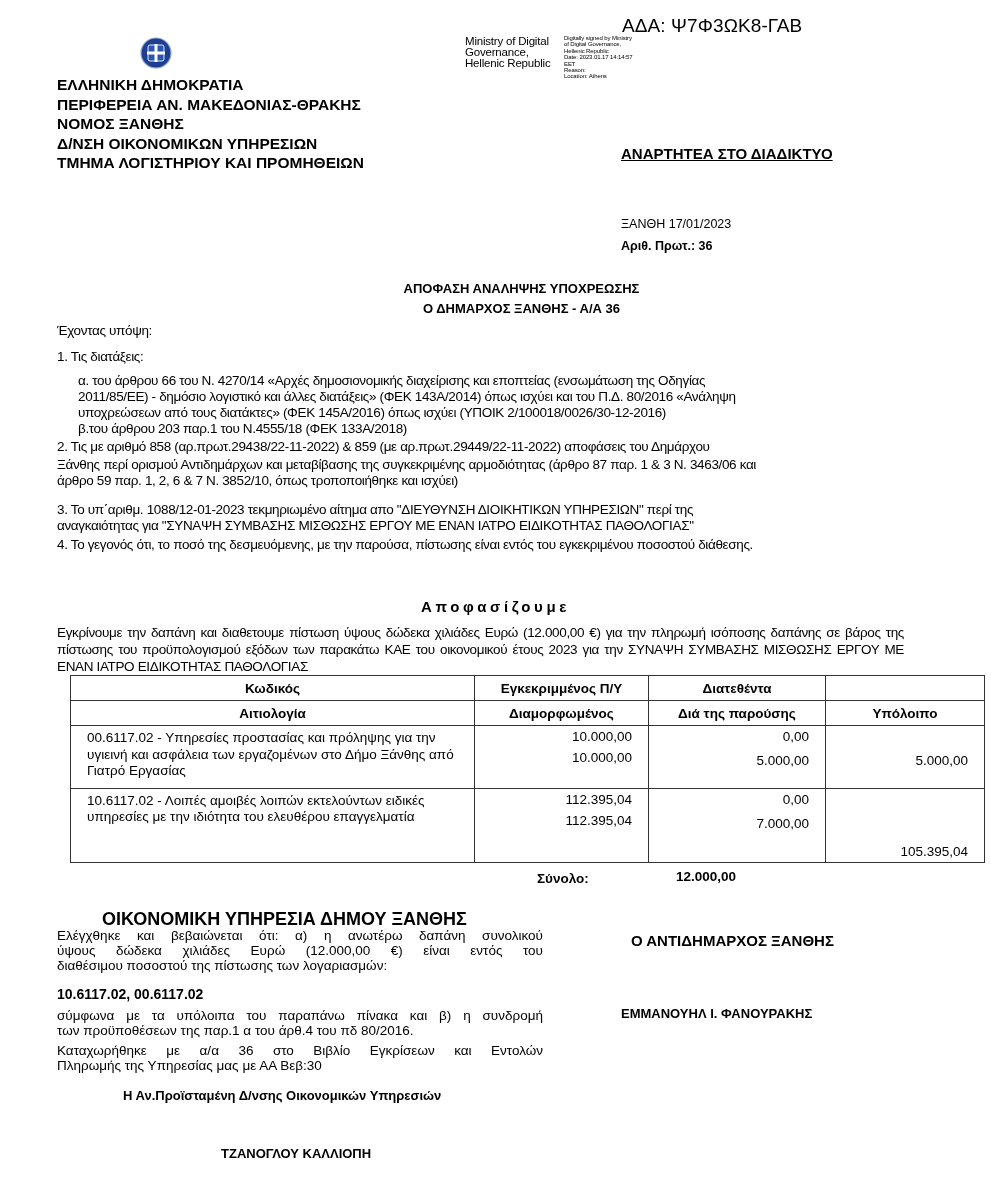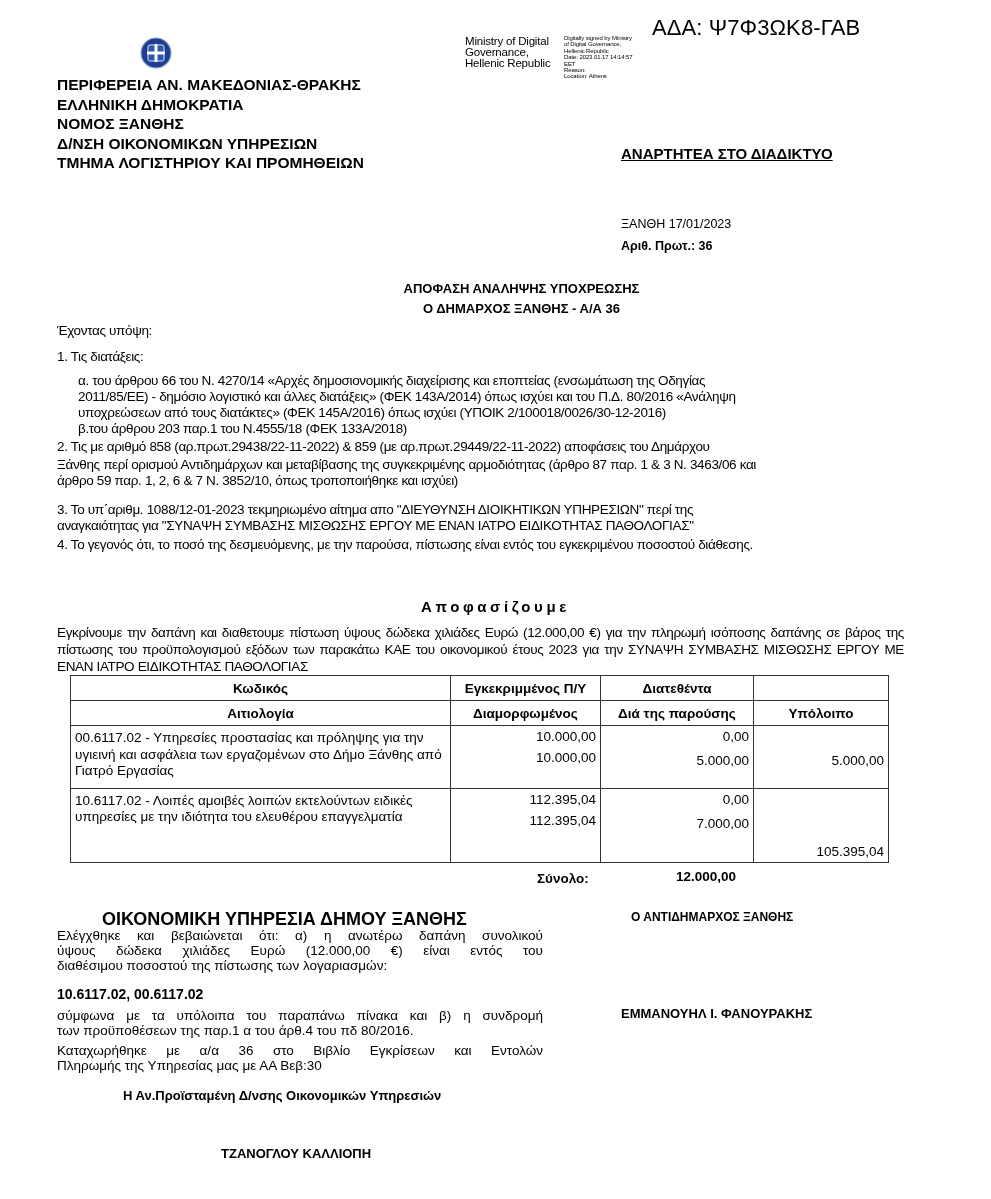--- a/index.html
+++ b/index.html
@@ -6,68 +6,68 @@
   body { width:991px; height:1199px; position:relative; overflow:hidden; color:#000;
          font-family:"Liberation Sans", sans-serif; }
   .abs { position:absolute; }
   .narrow { font-family:"Liberation Sans", sans-serif; font-size:13.5px; letter-spacing:-0.35px; line-height:17px; }
 
   
   .emblem { left:140px; top:37px; width:32px; height:32px; }
   .org { left:57px; top:75px; font-size:15.5px; font-weight:bold; line-height:19.6px; }
   .ministry { left:465px; top:36px; font-size:11.5px; line-height:11px; letter-spacing:-0.2px; }
   .signinfo { left:564px; top:35px; font-size:6px; line-height:6.4px; letter-spacing:-0.1px; }
-  .ada { left:652px; top:15px; font-size:22px; letter-spacing:0.1px; }
+  .ada { left:622px; top:15px; font-size:19px; letter-spacing:0.1px; }
   .publish { left:621px; top:145px; font-size:15px; font-weight:bold; text-decoration:underline; }
   .dateline { left:621px; top:217px; font-size:12.5px; }
   .protocol { left:621px; top:239px; font-size:12.5px; font-weight:bold; }
 
   .title { left:0; width:1043px; text-align:center; font-size:13px; font-weight:bold; }
 
   .considering { left:57px; top:322px; }
   .item { left:57px; }
   .sub { left:78px; }
 
   .decide { left:0; width:991px; top:598px; text-align:center; font-size:15px; font-weight:bold; letter-spacing:3.6px; }
   .decree { left:57px; top:624px; width:847px; text-align:justify; text-align-last:left; }
 
   
   table.budget { position:absolute; left:70px; top:675px; border-collapse:collapse; font-size:13.5px; }
-  table.budget td { border:1.5px solid #333; padding:0 4px; vertical-align:top; }
+  table.budget td { border:1.5px solid #333; padding:0 16px; vertical-align:top; }
   table.budget .hd { text-align:center; font-weight:bold; height:24px; vertical-align:middle; }
   table.budget .desc { line-height:16.5px; padding-top:4px; padding-bottom:8px; }
   table.budget .num { text-align:right; line-height:21px; padding-top:0; }
   .total-label { left:537px; top:871px; font-size:13.5px; font-weight:bold; }
   .total-value { left:676px; top:869px; font-size:13.5px; font-weight:bold; }
 
   .fin-title { left:57px; width:455px; top:909px; text-align:center; font-size:18px; font-weight:bold; }
   .fin-text { left:57px; width:486px; font-size:13.5px; line-height:15px; text-align:justify; text-align-last:justify; }
   .fin-text.last { text-align-last:left; }
   .codes { left:57px; top:986px; font-size:14px; font-weight:bold; }
   .head-fin { left:123px; top:1088px; font-size:13px; font-weight:bold; }
   .sign-fin { left:221px; top:1146px; font-size:13px; font-weight:bold; }
-  .deputy-title { left:631px; top:910px; font-size:12px; font-weight:bold; }
+  .deputy-title { left:631px; top:932px; font-size:15px; font-weight:bold; }
   .deputy-name { left:621px; top:1006px; font-size:13px; font-weight:bold; }
 </style>
 </head>
 <body>
 
 <div class="abs emblem">
   <svg width="32" height="32" viewBox="0 0 32 32">
     <circle cx="16" cy="16" r="15" fill="#1e3f8f"></circle>
     <circle cx="16" cy="16" r="15" fill="none" stroke="#8fa4cf" stroke-width="1.2"></circle>
     <rect x="8" y="8" width="16" height="16" rx="2" fill="#2a55b0" stroke="#dfe6f5" stroke-width="1"></rect>
     <rect x="14.5" y="7" width="3" height="18" fill="#ffffff"></rect>
     <rect x="7" y="14.5" width="18" height="3" fill="#ffffff"></rect>
   </svg>
 </div>
 
 <div class="abs org">
+  <div>ΕΛΛΗΝΙΚΗ ΔΗΜΟΚΡΑΤΙΑ</div>
   <div>ΠΕΡΙΦΕΡΕΙΑ ΑΝ. ΜΑΚΕΔΟΝΙΑΣ-ΘΡΑΚΗΣ</div>
-  <div>ΕΛΛΗΝΙΚΗ ΔΗΜΟΚΡΑΤΙΑ</div>
   <div>ΝΟΜΟΣ ΞΑΝΘΗΣ</div>
   <div>Δ/ΝΣΗ ΟΙΚΟΝΟΜΙΚΩΝ ΥΠΗΡΕΣΙΩΝ</div>
   <div>ΤΜΗΜΑ ΛΟΓΙΣΤΗΡΙΟΥ ΚΑΙ ΠΡΟΜΗΘΕΙΩΝ</div>
 </div>
 
 <div class="abs ministry">
   <div>Ministry of Digital</div>
   <div>Governance,</div>
   <div>Hellenic Republic</div>
 </div>

